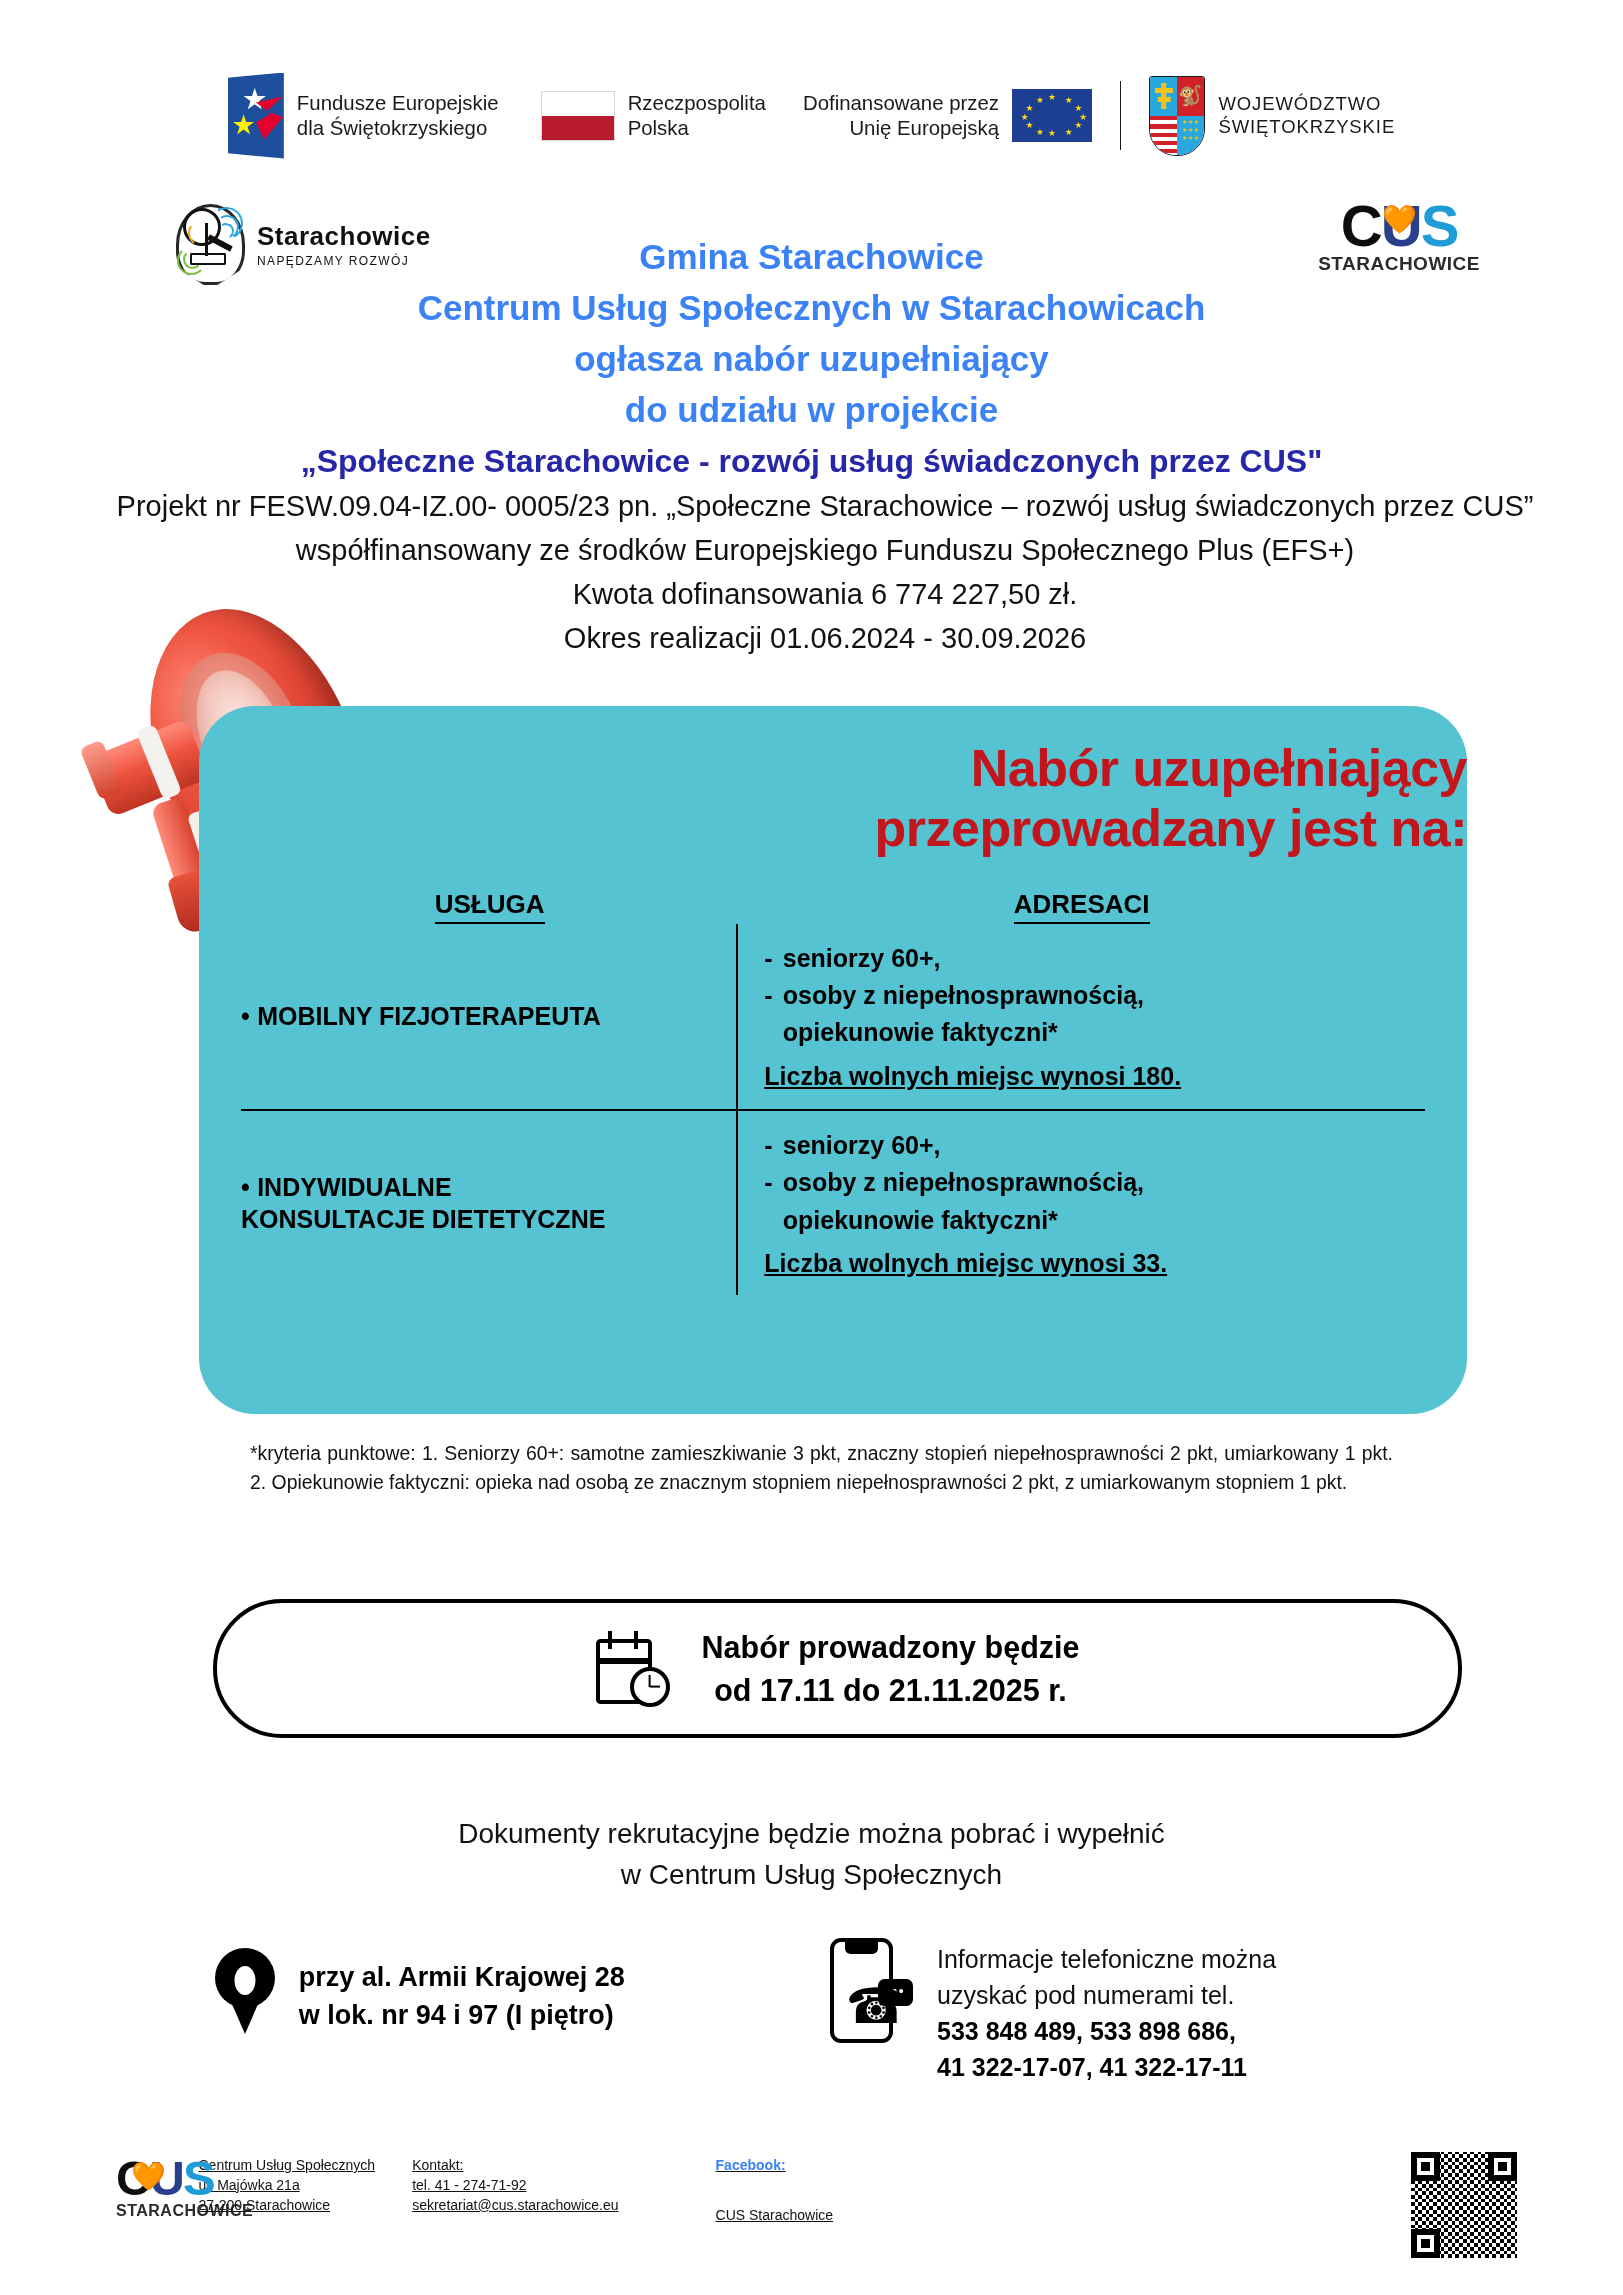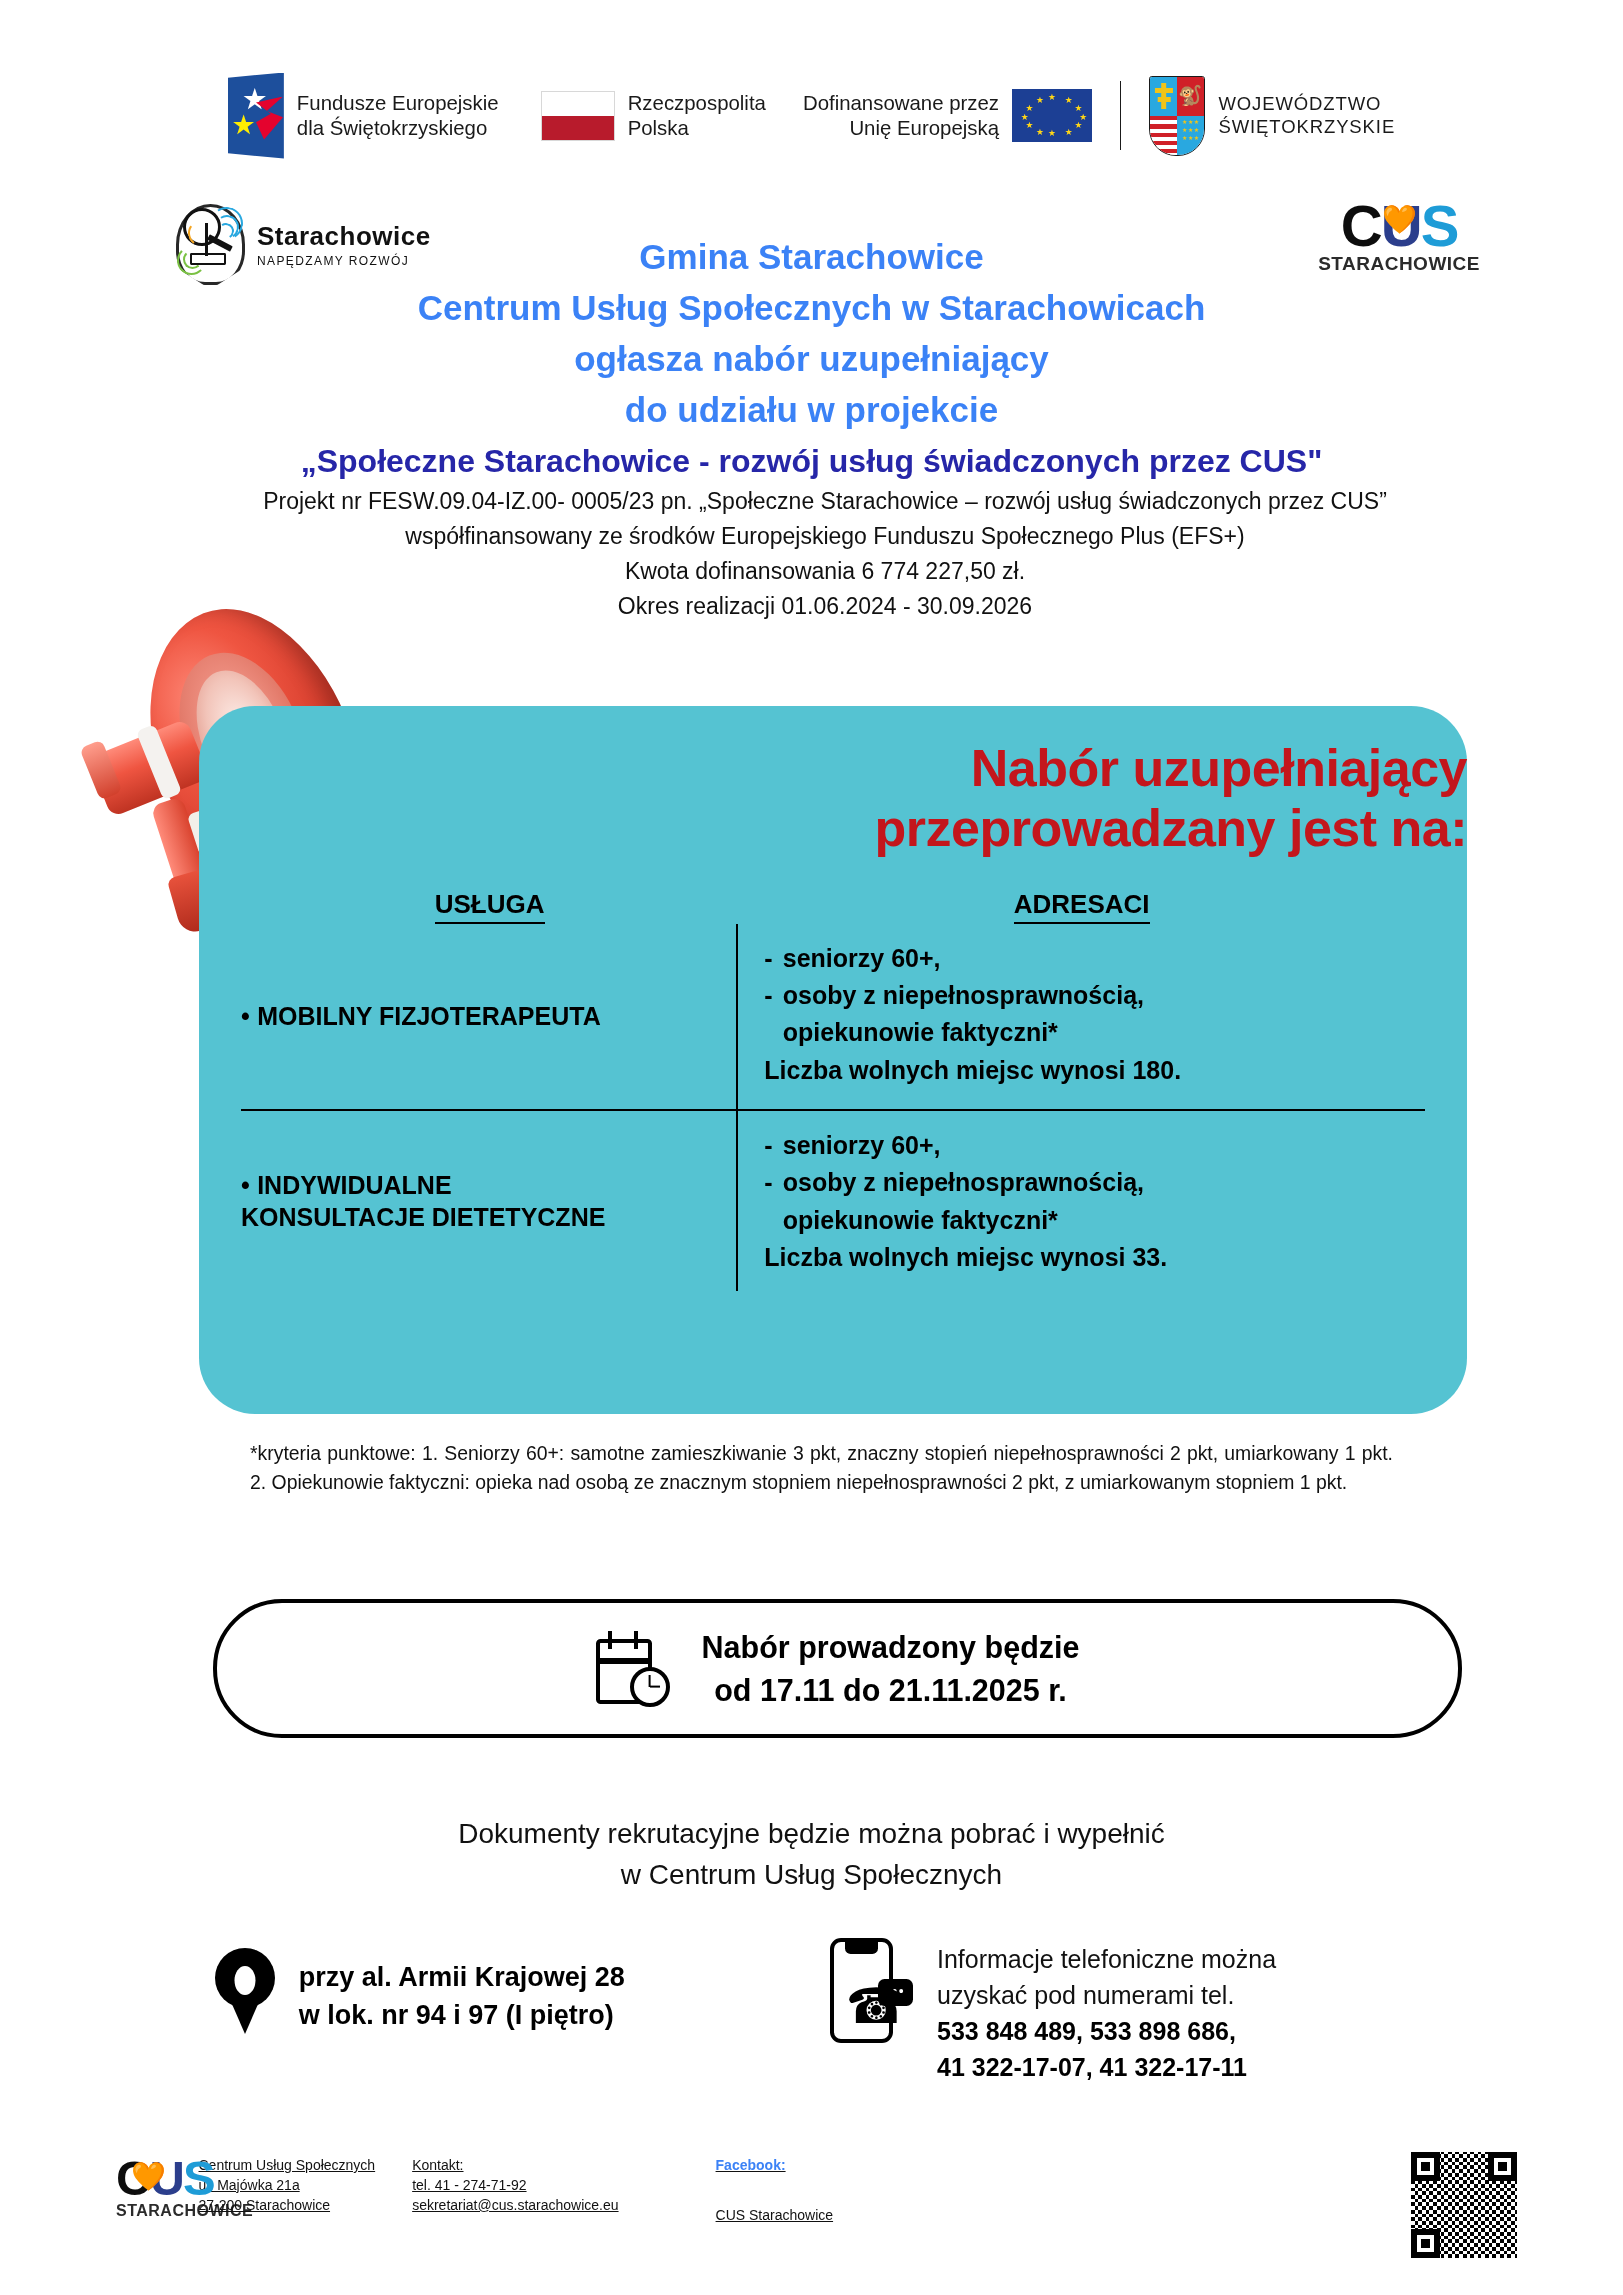--- a/index.html
+++ b/index.html
@@ -177,21 +177,21 @@
     font-size: 35px; font-weight: 700; color: #3b82f6; line-height: 1.46;
   }
   .headings .h-title {
     font-size: 32px; font-weight: 700; color: #2626a8; line-height: 1.5; margin-top: 1.9px;
   }
 
   .intro {
     position: absolute; top: 484px; left: 0; width: 1623px;
     text-align: center; color: #111;
   }
-  .intro p { font-size: 23px; line-height: 1.52; padding-left: 27px; }
+  .intro p { font-size: 29px; line-height: 1.52; padding-left: 27px; }
 
   
   .megaphone { position: absolute; left: 69px; top: 597px; width: 416px; height: 375px; }
   .mega-cone {
     position: absolute; left: 79px; top: 9.3px;
     width: 194px; height: 241px;
     background: radial-gradient(ellipse at 34% 34%, #ff8b7a 0%, #ef5541 34%, #d23a2a 72%, #ae2c1e 100%);
     border-radius: 52% 48% 50% 50% / 62% 62% 38% 38%;
     transform: rotate(-22deg);
     box-shadow: inset -12px -7.4px 20.4px rgba(0,0,0,.22);
@@ -289,21 +289,21 @@
 
   .t-row.r1 .col-a { min-height: 185px; }
   .t-row.r2 .col-a { min-height: 180px; }
 
   .svc { font-size: 25px; font-weight: 800; color: #000; line-height: 1.28; }
   .svc .bul { margin-right: 7.4px; }
 
   .addr-list { font-size: 25px; font-weight: 700; color: #000; line-height: 1.38; }
   .addr-list .item { display: flex; gap: 10.2px; margin-bottom: 2.8px; }
   .addr-list .dash { flex: 0 0 auto; }
-  .seats { font-size: 25px; font-weight: 800; color: #000; margin-top: 6px; }
+  .seats { font-size: 25px; font-weight: 800; color: #000; margin-top: 12px; text-decoration: underline; }
 
   .row-sep {
     margin: 0 42px; height: 2.3px; background: #000;
   }
 
   
   .footnote {
     position: absolute; left: 250px; top: 1439px; width: 1143px;
     font-size: 19.4px; line-height: 1.52; color: #111; text-align: justify;
   }

